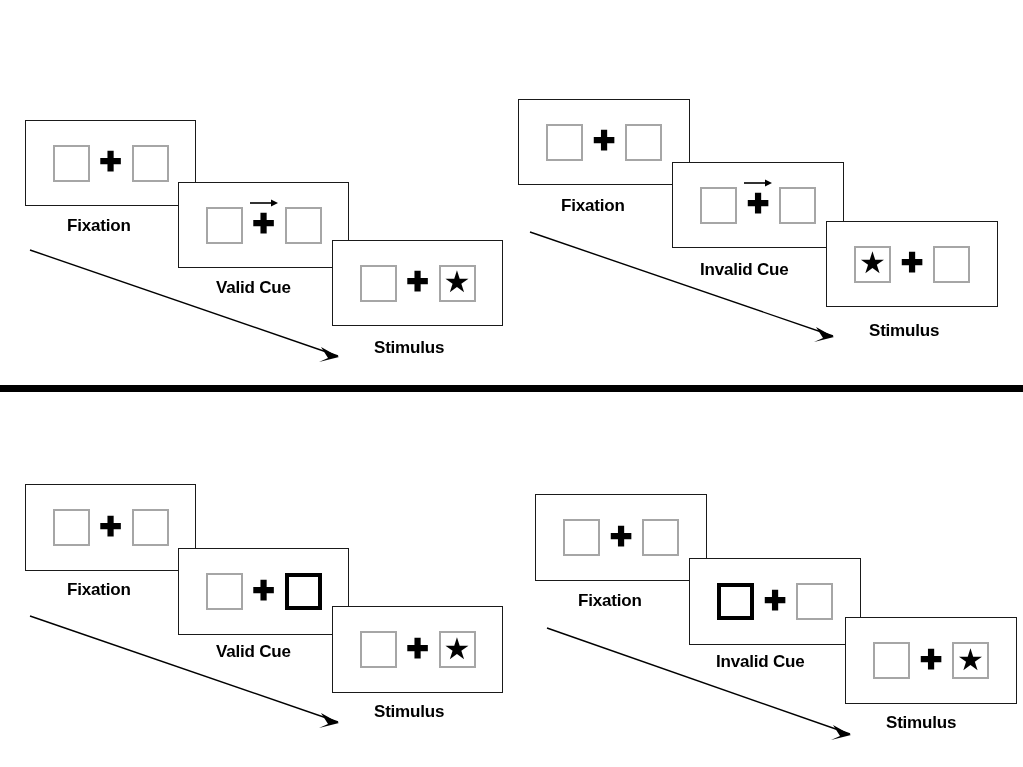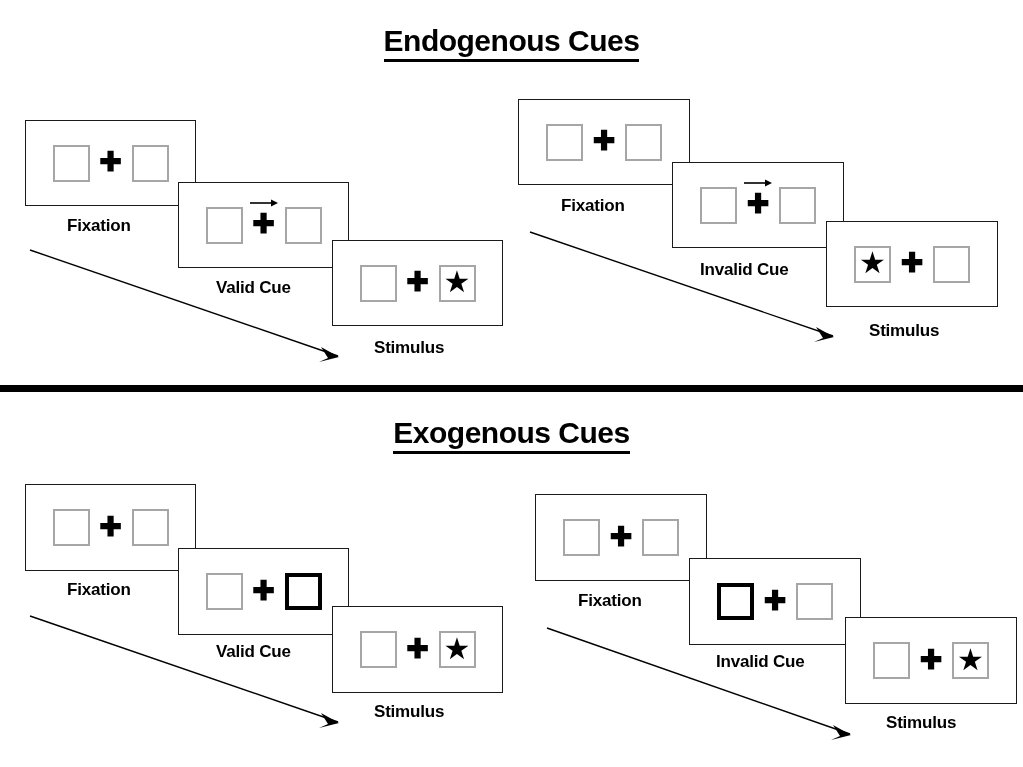--- a/index.html
+++ b/index.html
@@ -115,23 +115,20 @@
   .flow-arrow {
     position: absolute;
     overflow: visible;
   }
 </style>
 </head>
 <body>
 
 <div id="stage">
 
-  <div class="section-title" style="top:26px;">
-    <span>Endogenous Cues</span>
-  </div>
 
   <div class="panel" style="left:25px; top:120px; width:171px; height:86px;">
     <div class="panel-inner">
       <div class="box"></div>
       <div class="plus">✚</div>
       <div class="box"></div>
     </div>
   </div>
   <div class="caption" style="left:67px; top:216px;">Fixation</div>
 
@@ -201,23 +198,20 @@
   </div>
   <div class="caption" style="left:869px; top:321px;">Stimulus</div>
 
   <svg class="flow-arrow" style="left:528px; top:228px; width:320px; height:116px;" viewBox="0 0 320 116">
     <line x1="2" y1="4" x2="305" y2="108" stroke="#000" stroke-width="1.4"></line>
     <path d="M306 109 L288 99 L295 110 L286 114 Z" fill="#000"></path>
   </svg>
 
   <div class="divider" style="top:385px;"></div>
 
-  <div class="section-title" style="top:418px;">
-    <span>Exogenous Cues</span>
-  </div>
 
   <div class="panel" style="left:25px; top:484px; width:171px; height:87px;">
     <div class="panel-inner">
       <div class="box"></div>
       <div class="plus">✚</div>
       <div class="box"></div>
     </div>
   </div>
   <div class="caption" style="left:67px; top:580px;">Fixation</div>
 

